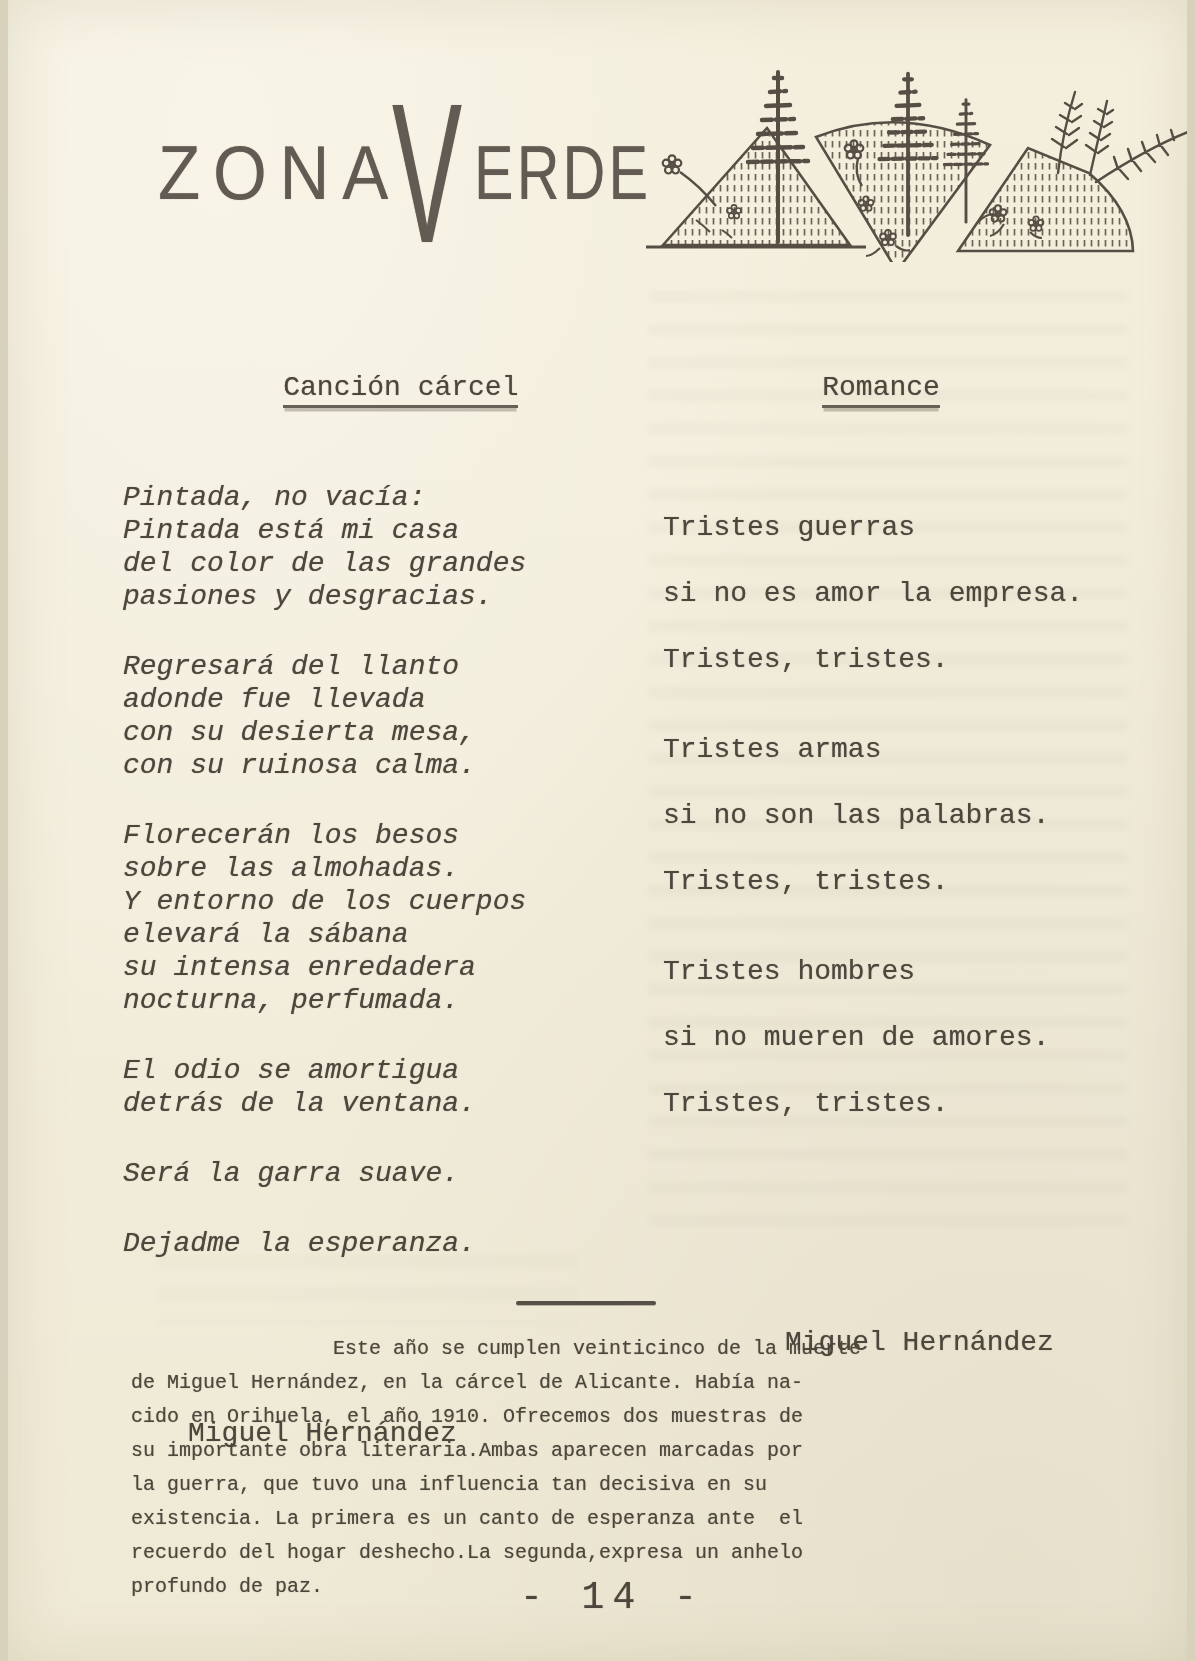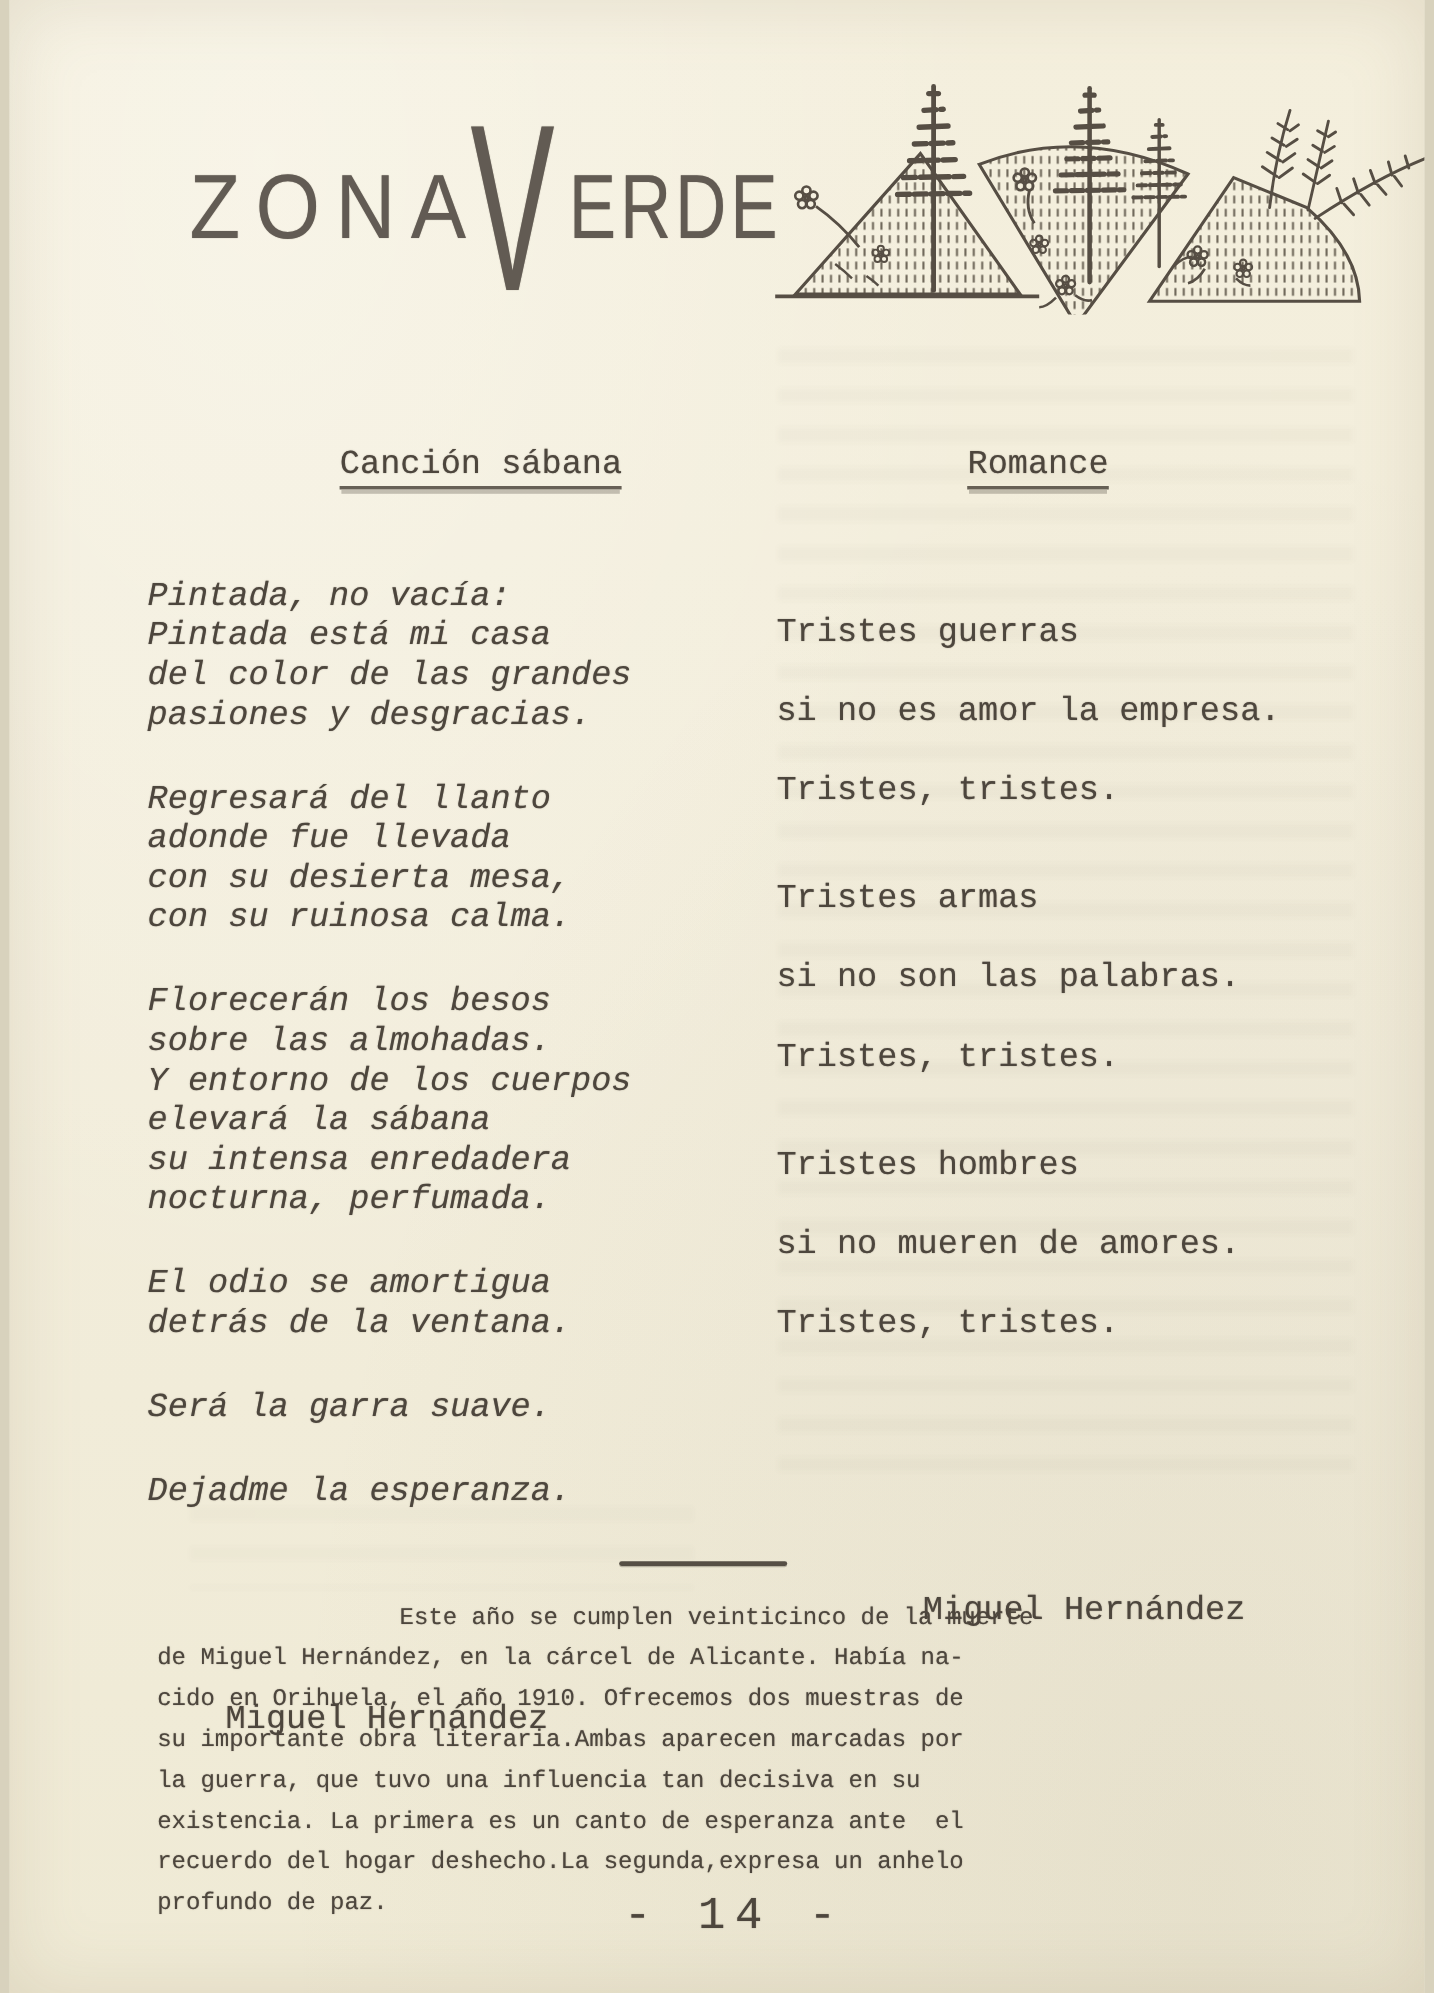--- a/index.html
+++ b/index.html
@@ -35,21 +35,21 @@
   }
   .mast-zona{left:150px;top:135px;font-size:76px;letter-spacing:14px;transform:scaleX(.91);}
   .mast-v{left:384px;top:74px;font-size:150px;letter-spacing:0;transform:scale(.70,1.32);}
   .mast-erde{left:466px;top:135px;font-size:76px;letter-spacing:4px;transform:scaleX(.78);}
   .illus{position:absolute;left:618px;top:52px;}
 
   
   .typed{ text-shadow:0 0 1px rgba(72,64,54,.55); }
   .col{position:absolute;font-size:28px;line-height:33px;white-space:pre;}
   .col-left{left:115px;top:338px;width:540px;}
-  .col-right{left:623px;top:338px;width:480px;}
+  .col-right{left:639px;top:338px;width:480px;}
   .poem-title{
     display:inline-block;height:33px;
     border-bottom:3px solid rgba(77,70,61,.85);
     box-shadow:0 5px 0 -1.5px rgba(77,70,61,.30);
     padding-bottom:1px;
   }
   .col-left .poem-title{margin-left:93px;margin-bottom:40px;}
   .col-right .poem-title{margin-left:108px;margin-bottom:70px;}
   .col-left .stanza{margin-bottom:37px;}
   .col-left .line{height:33px;font-style:italic;}
@@ -146,21 +146,21 @@
         <path d="M470 130 Q520 97 562 80"></path>
         <path d="M492 117 l-4 -12 M506 109 l-4 -12 M520 101 l-4 -11 M534 94 l-3 -11 M548 88 l-3 -10 M494 118 l8 9 M508 110 l7 9 M522 102 l7 8 M536 95 l6 8"></path>
       </g>
       <use href="#flower" transform="translate(372,162) scale(.9)"></use>
       <use href="#flower" transform="translate(410,172) scale(.8)"></use>
       <path d="M378 172 q-6 10 -14 12 M404 180 q6 6 12 6 M352 170 q8 -8 16 -8" fill="none" stroke="#564e44" stroke-width="2.2"></path>
     </g>
   </svg>
 
   <div class="col col-left typed">
-    <span class="poem-title">Canción sábana</span>
+    <span class="poem-title">Canción cárcel</span>
     <div><div class="stanza"><div class="line">Pintada, no vacía:</div><div class="line">Pintada está mi casa</div><div class="line">del color de las grandes</div><div class="line">pasiones y desgracias.</div></div><div class="stanza"><div class="line">Regresará del llanto</div><div class="line">adonde fue llevada</div><div class="line">con su desierta mesa,</div><div class="line">con su ruinosa calma.</div></div><div class="stanza"><div class="line">Florecerán los besos</div><div class="line">sobre las almohadas.</div><div class="line">Y entorno de los cuerpos</div><div class="line">elevará la sábana</div><div class="line">su intensa enredadera</div><div class="line">nocturna, perfumada.</div></div><div class="stanza"><div class="line">El odio se amortigua</div><div class="line">detrás de la ventana.</div></div><div class="stanza"><div class="line">Será la garra suave.</div></div><div class="stanza"><div class="line">Dejadme la esperanza.</div></div></div>
     <div class="signature">Miguel Hernández</div>
   </div>
 
   <div class="col col-right typed">
     <span class="poem-title">Romance</span>
     <div><div class="stanza"><div class="line">Tristes guerras</div><div class="line">si no es amor la empresa.</div><div class="line">Tristes, tristes.</div></div><div class="stanza"><div class="line">Tristes armas</div><div class="line">si no son las palabras.</div><div class="line">Tristes, tristes.</div></div><div class="stanza"><div class="line">Tristes hombres</div><div class="line">si no mueren de amores.</div><div class="line">Tristes, tristes.</div></div></div>
     <div class="signature">Miguel Hernández</div>
   </div>
 

